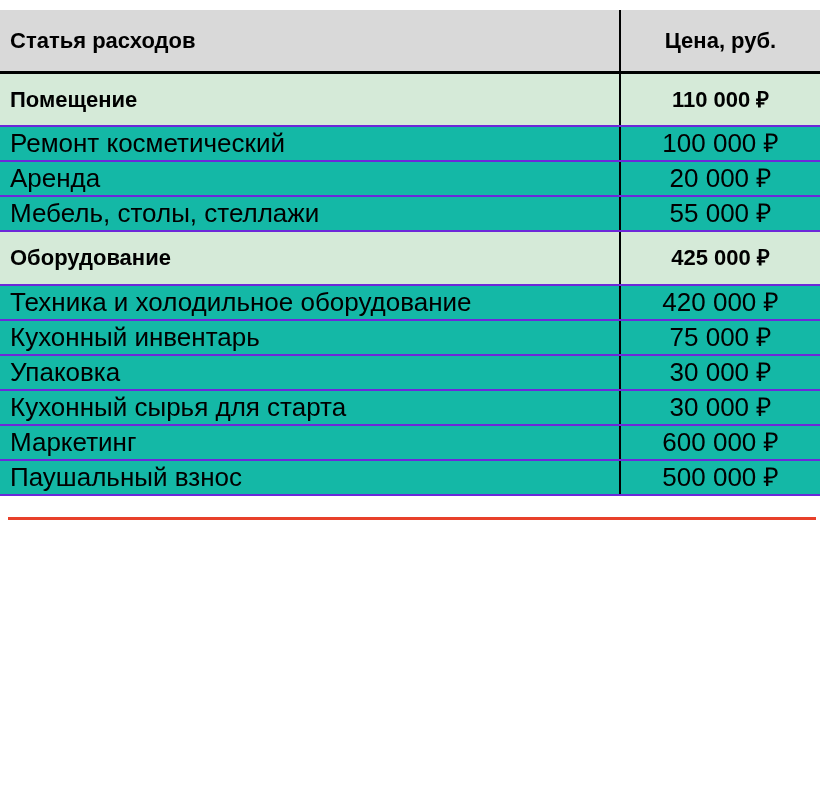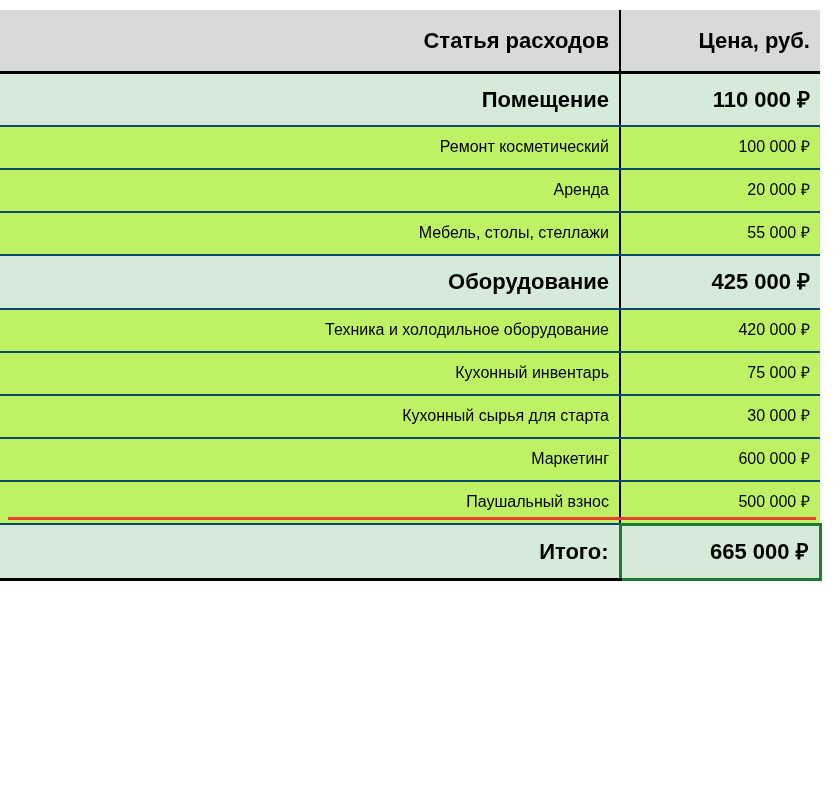--- a/index.html
+++ b/index.html
@@ -27,33 +27,33 @@
     margin: 0;
     position: relative;
   }
   table.budget col.c-item { width: 620px; }
   table.budget col.c-price { width: 200px; }
 
   table.budget td, table.budget th {
     box-sizing: border-box;
     padding: 0 10px;
     vertical-align: middle;
-    border-bottom: 2px solid #0c4a6e;
+    border-bottom: 2px solid #6d28d9;
     font-size: 21px;
     line-height: 1.15;
     white-space: nowrap;
     overflow: hidden;
   }
   
   table.budget td.item, table.budget th.item {
     border-right: 2px solid #000000;
-    text-align: right;
+    text-align: left;
   }
   table.budget td.price, table.budget th.price {
-    text-align: right;
+    text-align: center;
   }
 
   
   tr.header th {
     height: 62px;
     background: #d9d9d9;
     font-weight: bold;
     font-size: 22px;
     border-bottom: 3px solid #000000;
     border-top: 0;
@@ -90,23 +90,23 @@
   
   tr.section td {
     background: #d5ead8;
     font-weight: bold;
     height: 54px;
     font-size: 22px;
   }
 
   
   tr.detail td {
-    background: #bef264;
-    height: 43px;
-    font-size: 16px;
+    background: #14b8a6;
+    height: 35px;
+    font-size: 26px;
   }
 
   
   tr.total td {
     background: #d5ead8;
     font-weight: bold;
     height: 55px;
     font-size: 22px;
     border-bottom: 3px solid #000000;
   }
@@ -170,32 +170,32 @@
       </tr>
       <tr class="detail">
         <td class="item">Техника и холодильное оборудование</td>
         <td class="price">420 000 ₽</td>
       </tr>
       <tr class="detail">
         <td class="item">Кухонный инвентарь</td>
         <td class="price">75 000 ₽</td>
       </tr>
       <tr class="detail">
+        <td class="item">Упаковка</td>
+        <td class="price">30 000 ₽</td>
+      </tr>
+      <tr class="detail">
         <td class="item">Кухонный сырья для старта</td>
         <td class="price">30 000 ₽</td>
       </tr>
       <tr class="detail">
         <td class="item">Маркетинг</td>
         <td class="price">600 000 ₽</td>
       </tr>
       <tr class="detail">
         <td class="item">Паушальный взнос</td>
         <td class="price">500 000 ₽</td>
       </tr>
-      <tr class="total">
-        <td class="item">Итого:</td>
-        <td class="price">665 000 ₽</td>
-      </tr>
     </tbody>
   </table>
 
   <div class="strike-line" id="strike" style="top: 507px; background: rgb(232, 64, 42);"></div>
 </div>
 
 </body></html>

